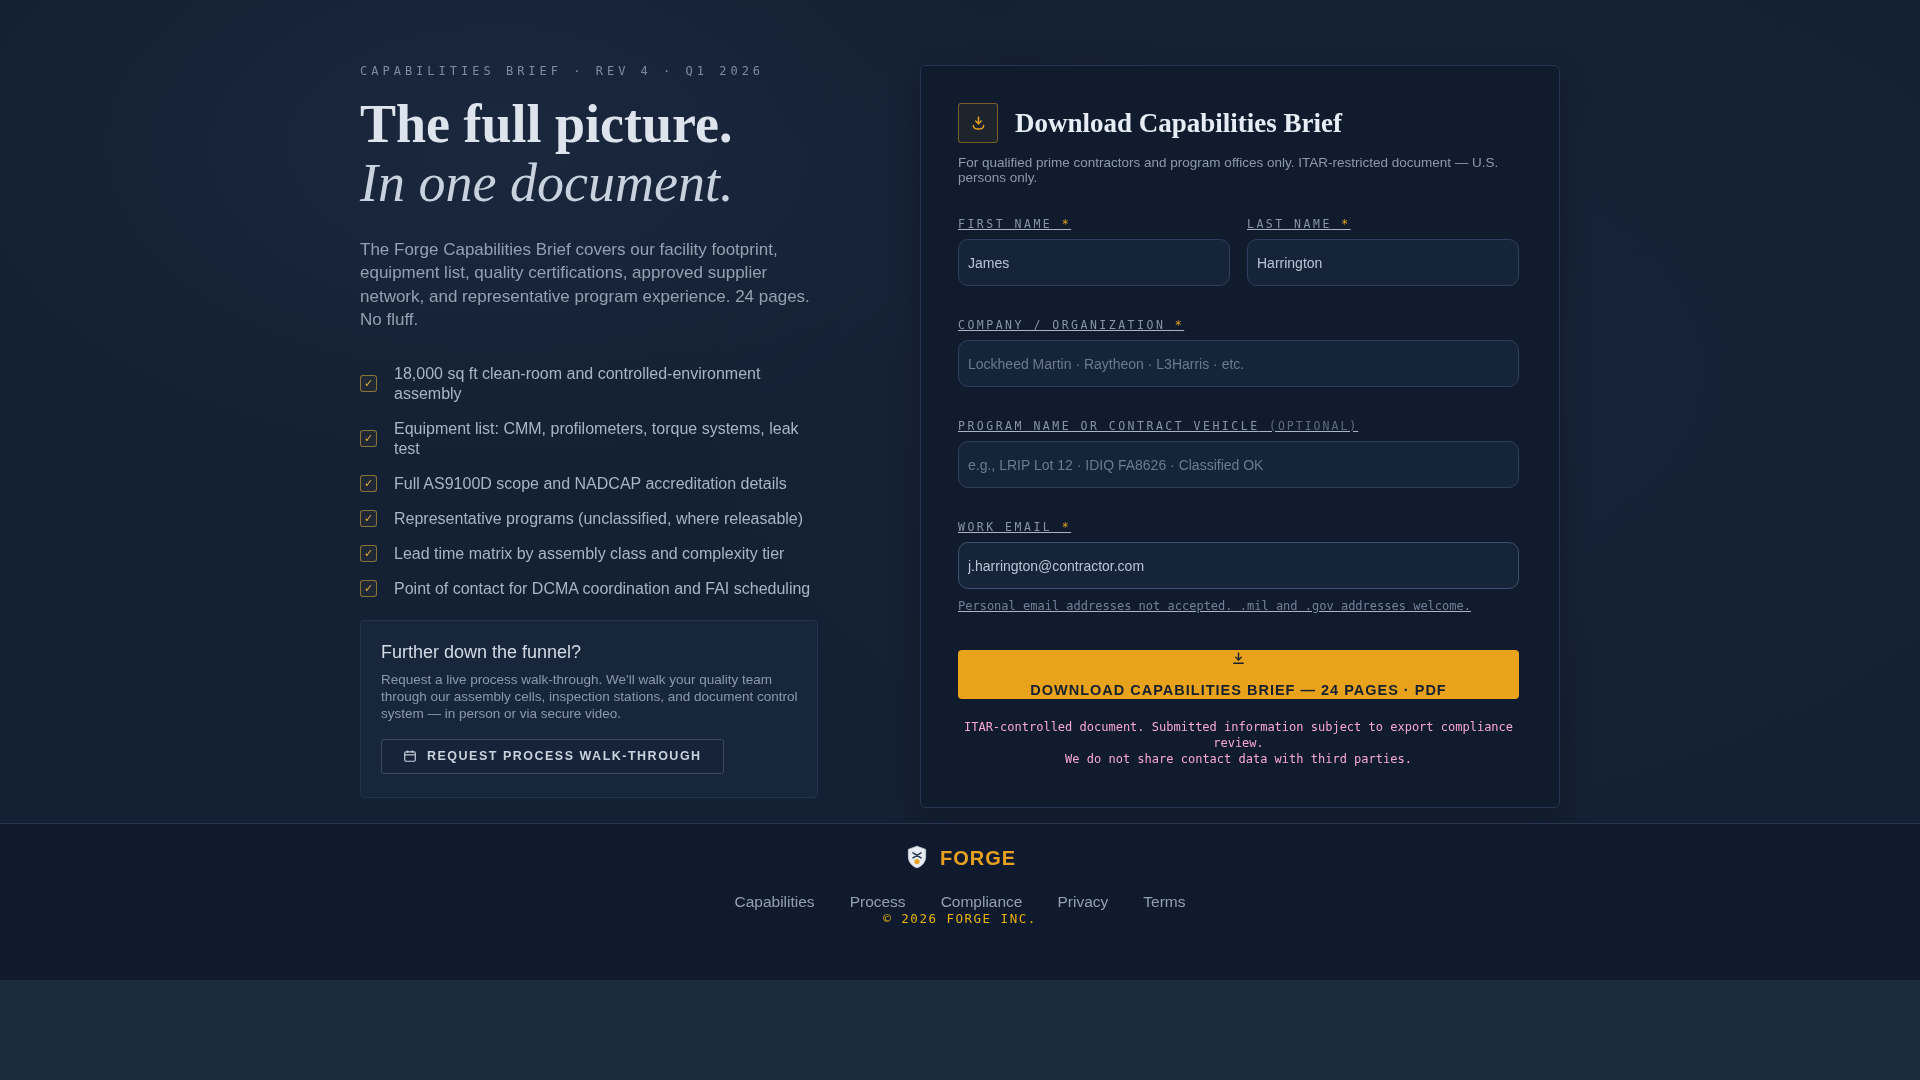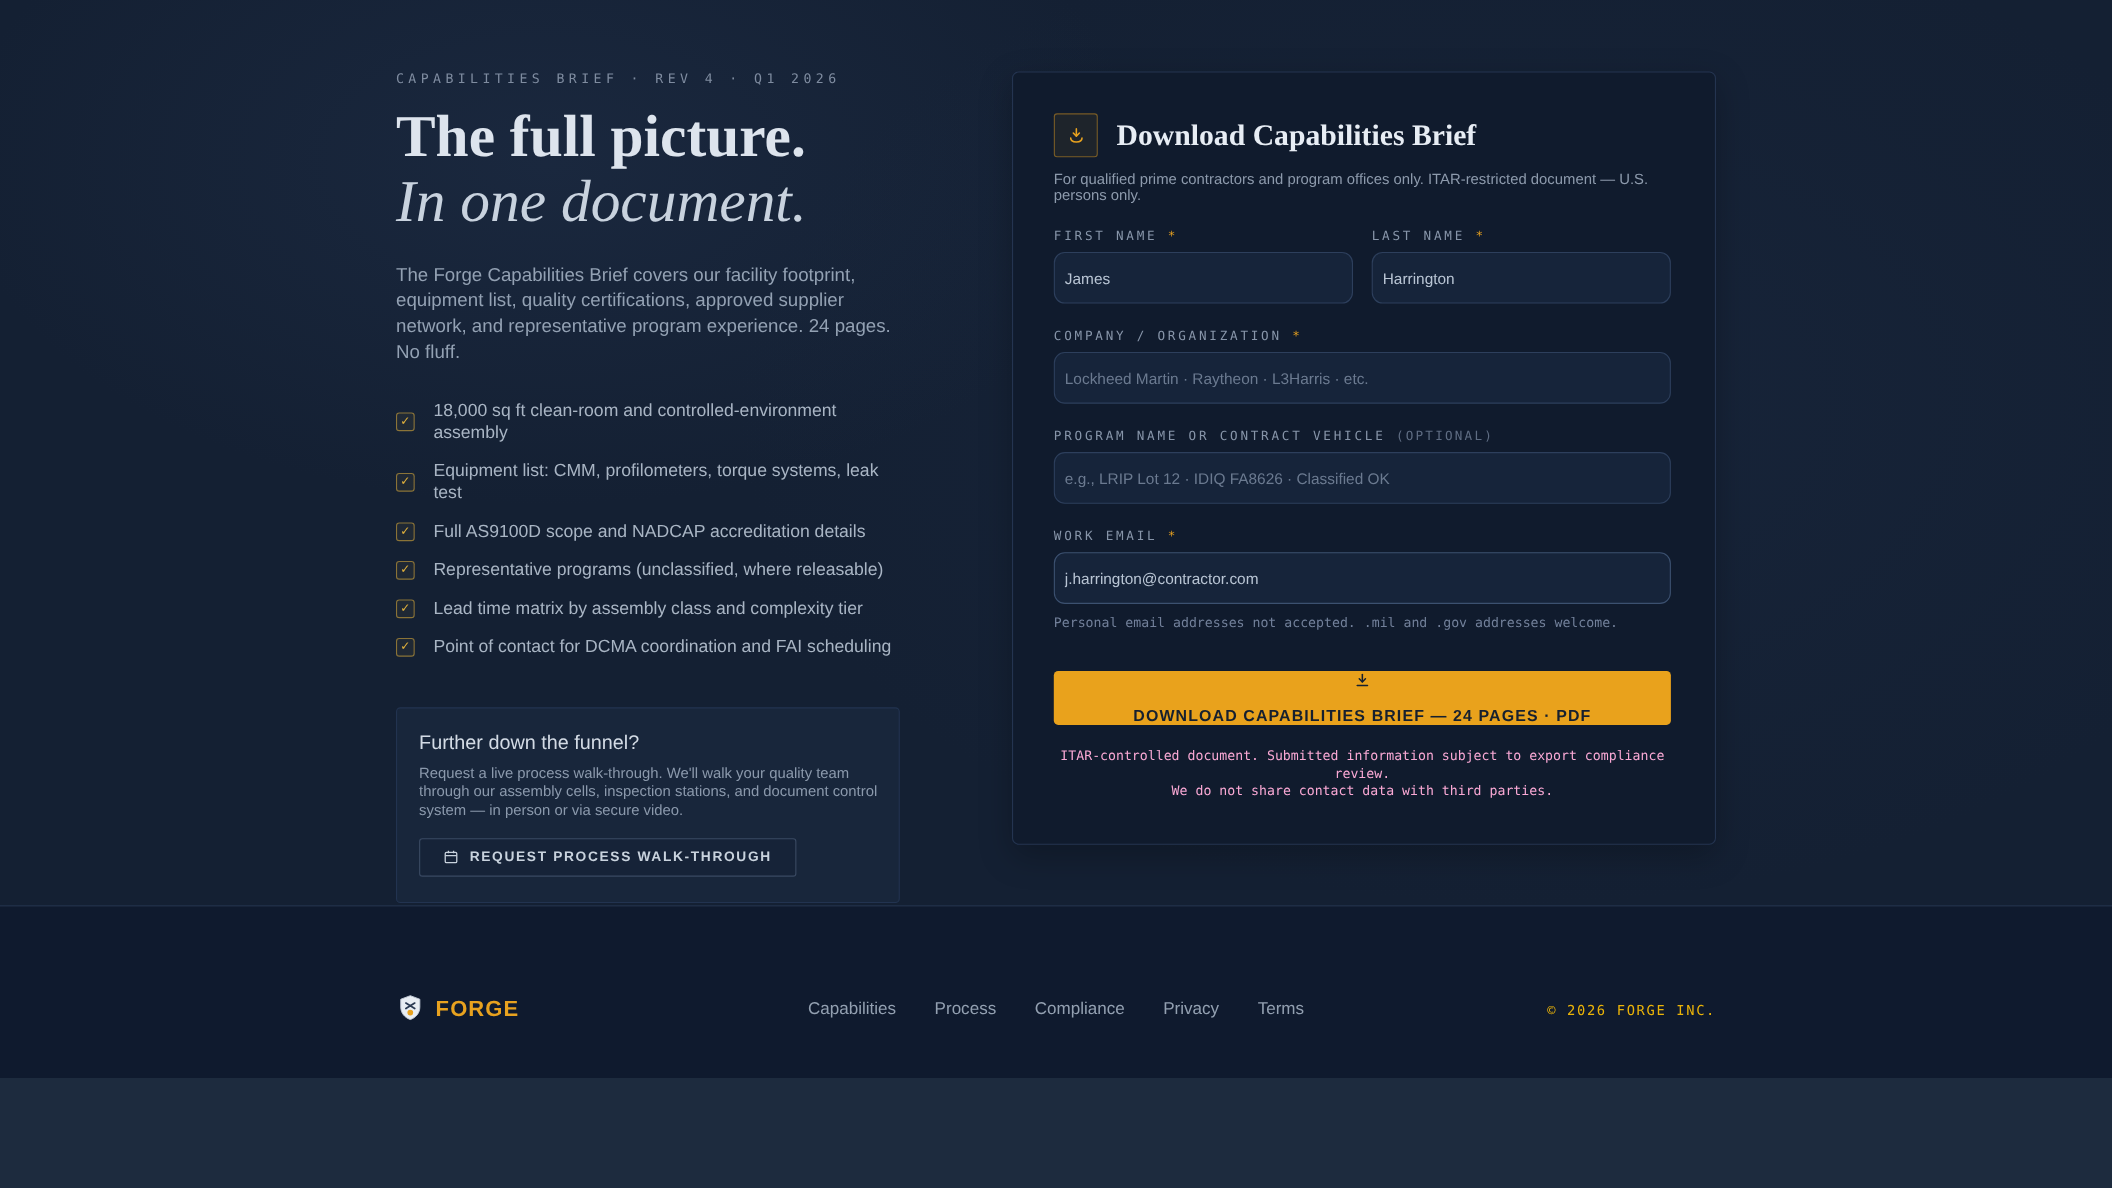--- a/index.html
+++ b/index.html
@@ -47,21 +47,21 @@
   }
   .checkbox {
     flex:0 0 auto; width:17px; height:17px; margin-right:17px;
     border:1px solid rgba(227,178,60,.55); border-radius:3px;
     background:rgba(227,178,60,.06);
     display:flex; align-items:center; justify-content:center;
     font-size:11px; color:#e3b23c; line-height:1;
   }
 
   .funnel-card {
-    margin-top:44px; width:458px;
+    margin-top:21px; width:458px;
     background:#18263b; border:1px solid #223350; border-radius:4px;
     padding:21px 12px 23px 20px;
   }
   .funnel-title { font-size:18px; color:#d3dbe5; font-weight:400; }
   .funnel-body {
     margin-top:8px; font-size:13.5px; line-height:17px; color:#8b99ac; width:420px;
   }
   .walkthrough-btn {
     margin-top:17px; height:35px; padding:0 21px;
     display:inline-flex; align-items:center; gap:10px;
@@ -84,21 +84,21 @@
     border:1px solid rgba(232,162,31,.45); border-radius:3px;
     background:rgba(232,162,31,.07);
     display:flex; align-items:center; justify-content:center;
   }
   .card-title {
     font-family:"Liberation Serif", serif;
     font-size:27px; font-weight:700; color:#e7edf4;
   }
   .card-subtitle { margin-top:12px; font-size:13.5px; color:#8d9aac; }
 
-  .field-group { margin-top:22px; }
+  .field-group { margin-top:32px;text-decoration:underline; }
   .field-row { display:flex; gap:17px; }
   .field-row .field-group { flex:1; }
   .field-label {
     display:block; margin-bottom:8px;
     font-family:"DejaVu Sans Mono", monospace;
     font-size:11.5px; letter-spacing:2.5px; color:#8795a9;
   }
   .req-mark { color:#e8a21f; }
   .opt-suffix { color:#5f6d83; letter-spacing:2px; }
   .text-input {
@@ -127,22 +127,22 @@
     margin-top:20px; text-align:center;
     font-family:"DejaVu Sans Mono", monospace;
     font-size:12px; line-height:16px; color:#f9a8d4;
   }
 
   
   .footer {
     height:157px; background:#0f1a2e; border-top:1px solid #26364f;
   }
   .footer-content {
-    width:1200px; height:100%; margin:16px auto;
-    display:flex; align-items:center;
+    width:1200px; height:100%; margin:0 auto;
+    display:flex; align-items:center;flex-direction:column;
   }
   .brand { display:flex; align-items:center; gap:10px; flex:1; }
   .brand-name { font-size:20px; font-weight:700; letter-spacing:1px; color:#e8a21f; }
   .footer-nav { display:flex; gap:35px; }
   .footer-link { font-size:15.5px; color:#93a0b1; text-decoration:none; cursor:pointer; }
   .copyright {
     flex:1; text-align:right;
     font-family:"DejaVu Sans Mono", monospace;
     font-size:12.5px; letter-spacing:1.5px; color:#eab308;
   }

